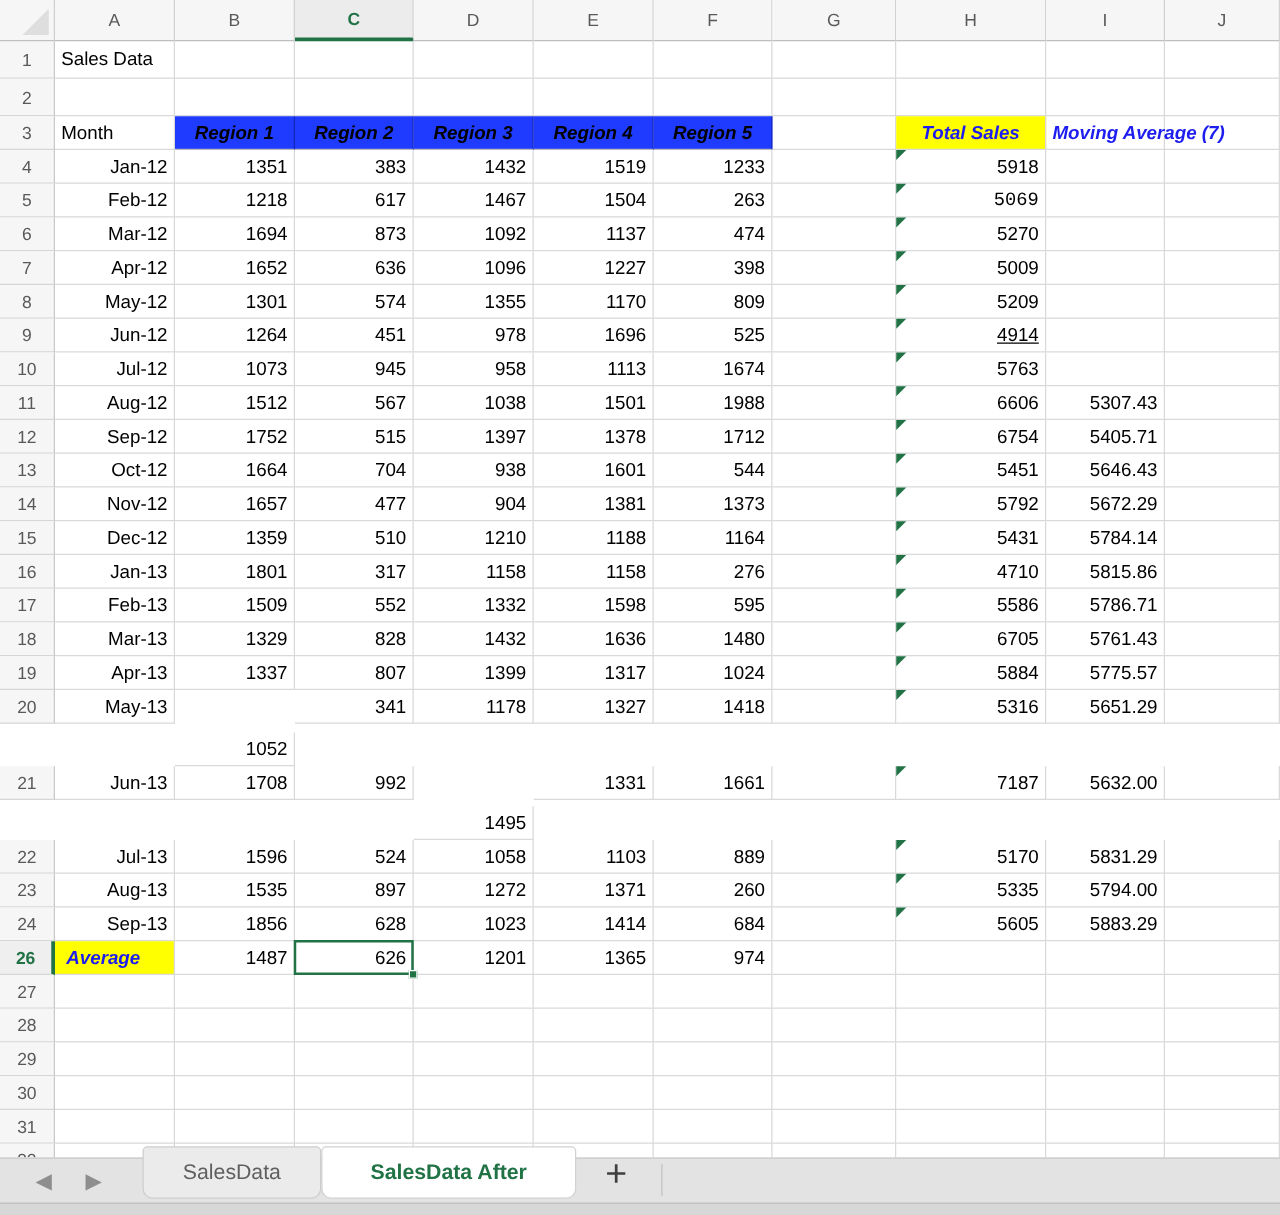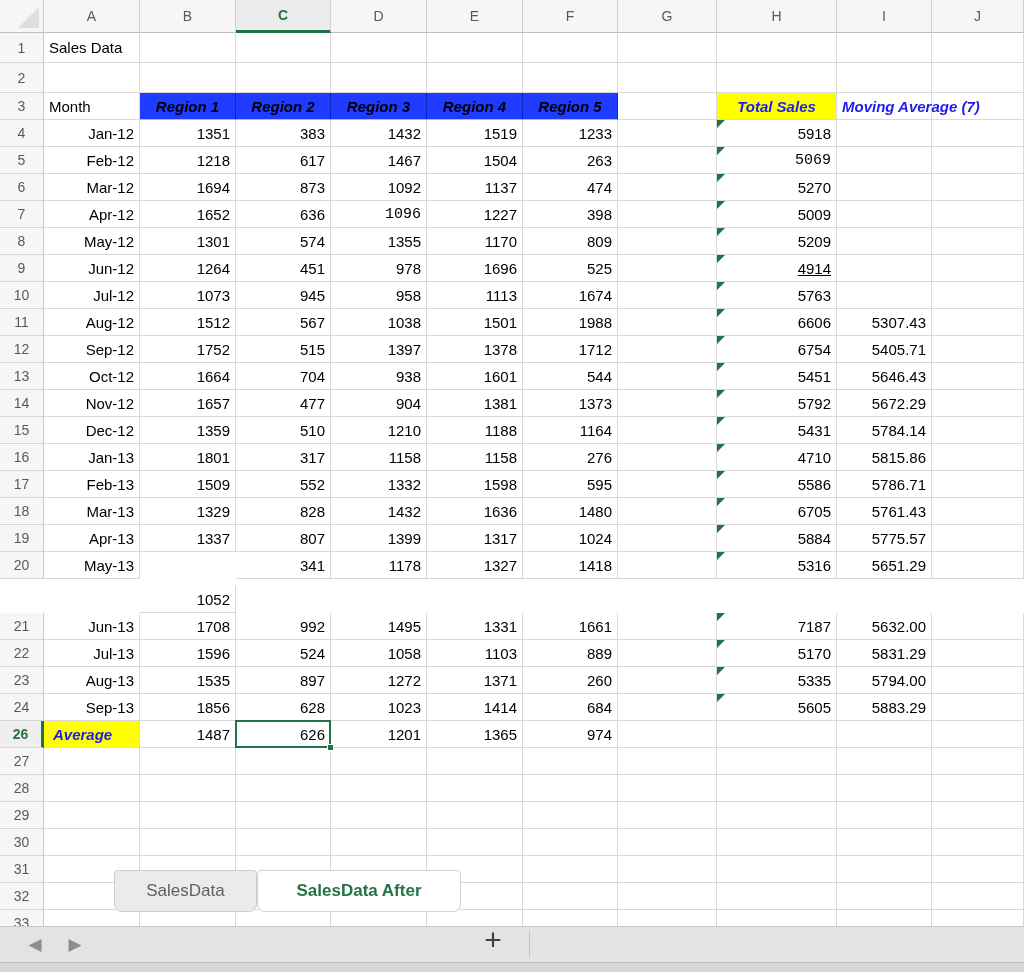--- a/index.html
+++ b/index.html
@@ -47,21 +47,21 @@
   .sel-border { position:absolute; left:-1px; top:-1px; right:-1px; bottom:-1px;
     border:2px solid var(--accent); pointer-events:none; z-index:4; }
   .fill-handle { position:absolute; right:-4px; bottom:-4px; width:7px; height:7px;
     background:var(--accent); border:1px solid #ffffff; z-index:5; }
 
   .footer-bar { position:absolute; left:0; top:926px; width:1024px; height:36px;
     background:#e3e3e3; border-top:1px solid #c9c9c9; z-index:8; }
   .nav-arrow { position:absolute; top:929px; width:30px; height:30px; z-index:9;
     color:#8e8e8e; font-size:17px; display:flex; align-items:center; justify-content:center; }
   .nav-back { left:20px; } .nav-fwd { left:60px; }
-  .tab { position:absolute; top:870px; height:42px; border-radius:4px 4px 8px 8px;
+  .tab { position:absolute; top:917px; height:42px; border-radius:4px 4px 8px 8px;
     display:flex; align-items:center; justify-content:center; font-size:17px; }
   .tab-inactive { left:114px; width:143px; background:#ebebeb; border:1px solid #cdcdcd;
     color:#5f5f5f; z-index:9; }
   .tab-active { left:257px; width:204px; background:#ffffff; border:1px solid #d2d2d2;
     color:var(--accent); font-weight:bold; z-index:10; }
   .add-sheet { position:absolute; left:470px; top:920px; width:46px; height:40px; z-index:9;
     color:#3f3f3f; font-size:30px; font-weight:400; display:flex; align-items:center; justify-content:center; }
   .tab-divider { position:absolute; left:529px; top:931px; width:1px; height:26px;
     background:#c2c2c2; z-index:9; }
   .bottom-strip { position:absolute; left:0; top:962px; width:1024px; height:10px;
@@ -227,21 +227,21 @@
         <div class="rowhdr" style="height: 27px;">7</div>
         <div class="cell num" style="width: 96px; height: 27px;">
           <span>Apr-12</span>
         </div>
         <div class="cell num" style="width: 96px; height: 27px;">
           <span>1652</span>
         </div>
         <div class="cell num" style="width: 95px; height: 27px;">
           <span>636</span>
         </div>
-        <div class="cell num" style="width: 96px; height: 27px; font-family: Liberation Mono, monospace;">
+        <div class="cell num" style="width: 96px; height: 27px;">
           <span>1096</span>
         </div>
         <div class="cell num" style="width: 96px; height: 27px;">
           <span>1227</span>
         </div>
         <div class="cell num" style="width: 95px; height: 27px;">
           <span>398</span>
         </div>
         <div class="cell" style="width: 99px; height: 27px;"></div>
         <div class="cell num flagged" style="width: 120px; height: 27px;">
@@ -625,21 +625,21 @@
         <div class="rowhdr" style="height: 27px;">21</div>
         <div class="cell num" style="width: 96px; height: 27px;">
           <span>Jun-13</span>
         </div>
         <div class="cell num" style="width: 96px; height: 27px;">
           <span>1708</span>
         </div>
         <div class="cell num" style="width: 95px; height: 27px;">
           <span>992</span>
         </div>
-        <div class="cell num" style="width: 96px; height: 27px;">
+        <div class="cell num" style="width: 96px; height: 27px; margin-top: 32px;">
           <span>1495</span>
         </div>
         <div class="cell num" style="width: 96px; height: 27px;">
           <span>1331</span>
         </div>
         <div class="cell num" style="width: 95px; height: 27px;">
           <span>1661</span>
         </div>
         <div class="cell" style="width: 99px; height: 27px;"></div>
         <div class="cell num flagged" style="width: 120px; height: 27px;">

